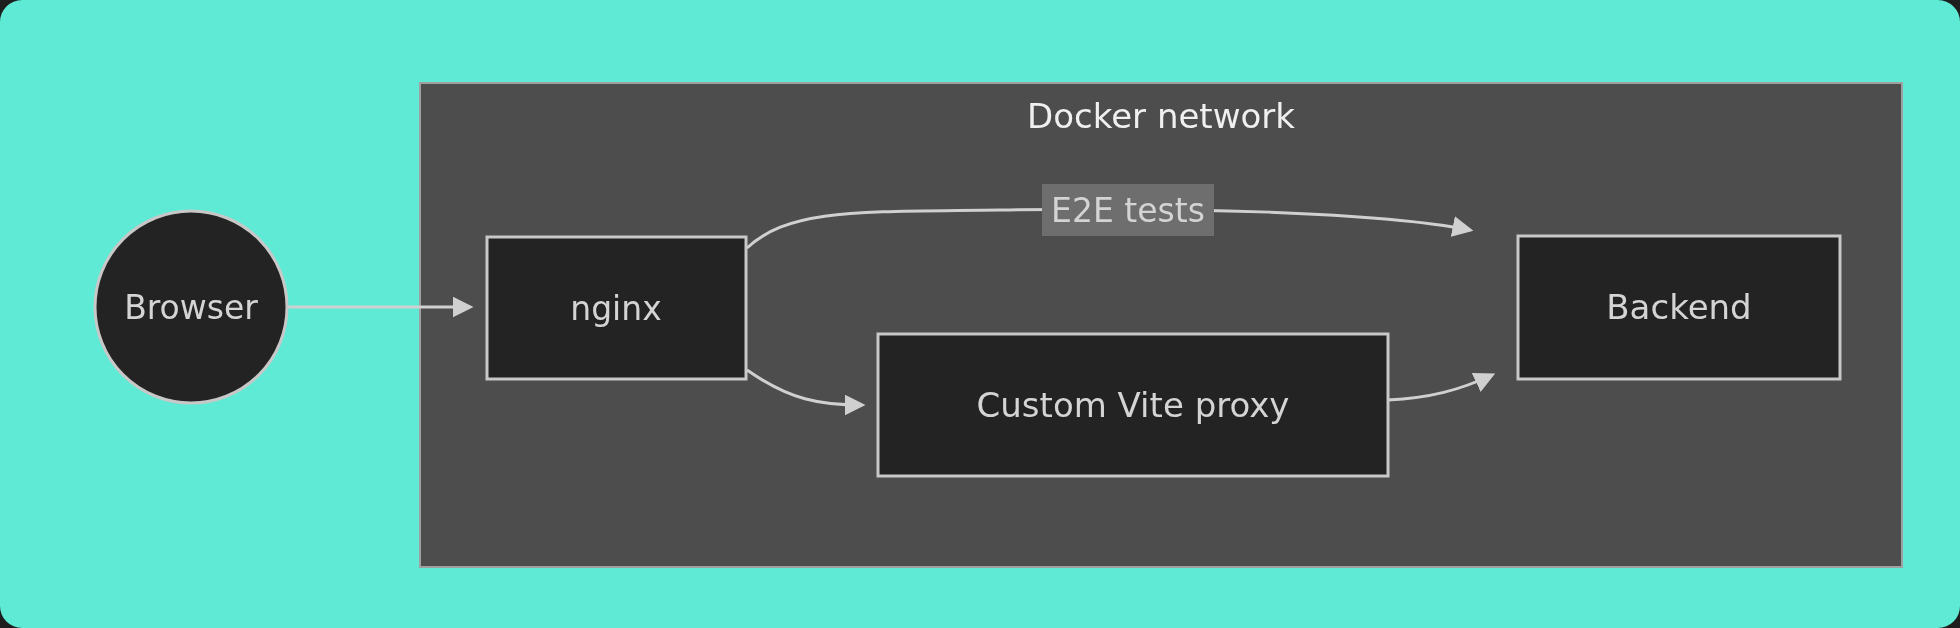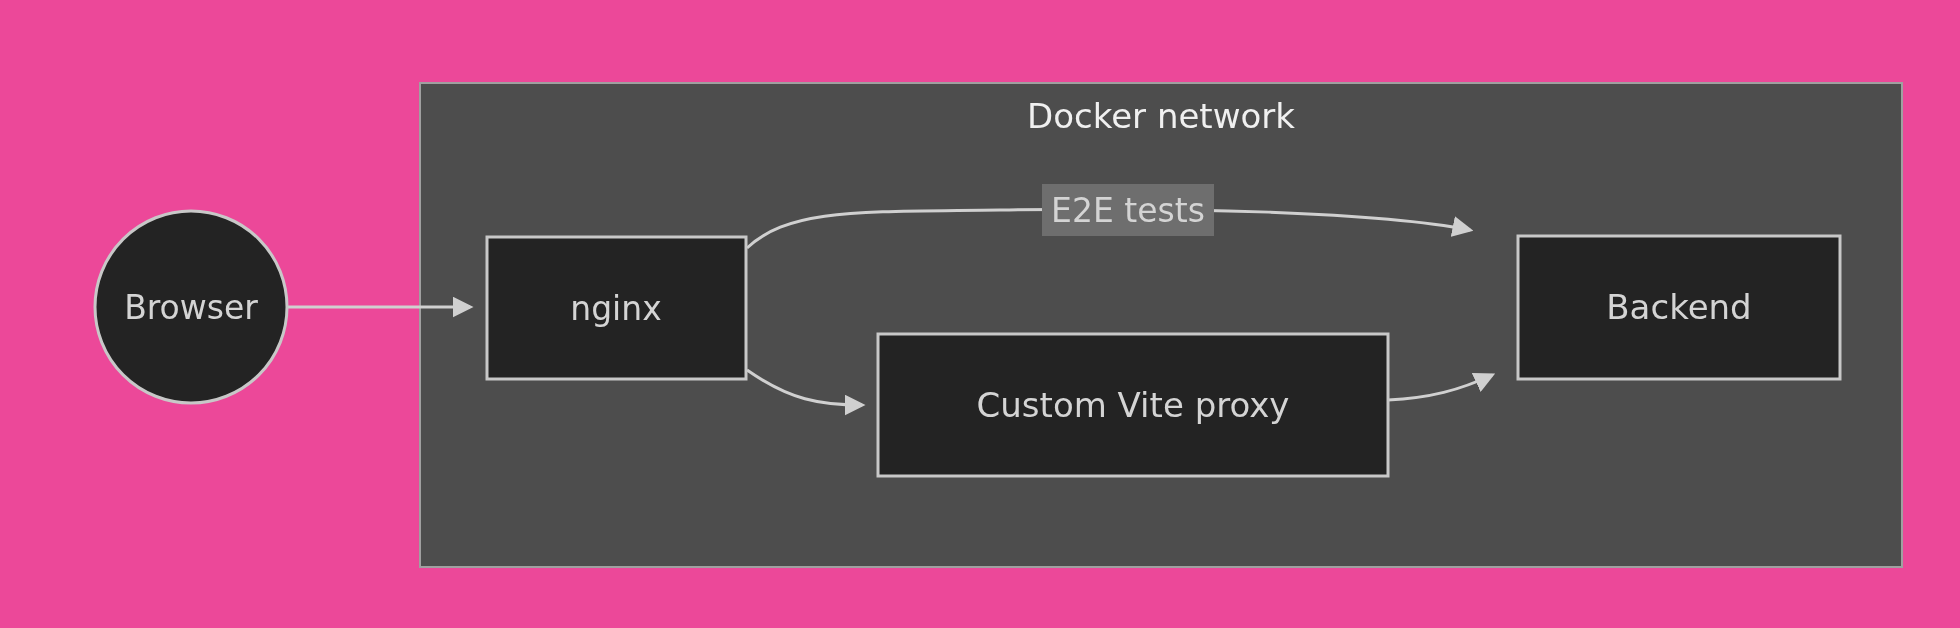--- a/index.html
+++ b/index.html
@@ -10,21 +10,22 @@
   body {
     width: 1960px;
     height: 628px;
     font-family: "DejaVu Sans", "Liberation Sans", sans-serif;
     overflow: hidden;
   }
   #canvas {
     position: relative;
     width: 1960px;
     height: 628px;
-    background: #ec4899;
+    background: #5eead4;
+    border-radius: 22px;
   }
   #diagram-svg {
     position: absolute;
     top: 0;
     left: 0;
     width: 1960px;
     height: 628px;
   }
   .node-label {
     font-family: "DejaVu Sans", "Liberation Sans", sans-serif;

